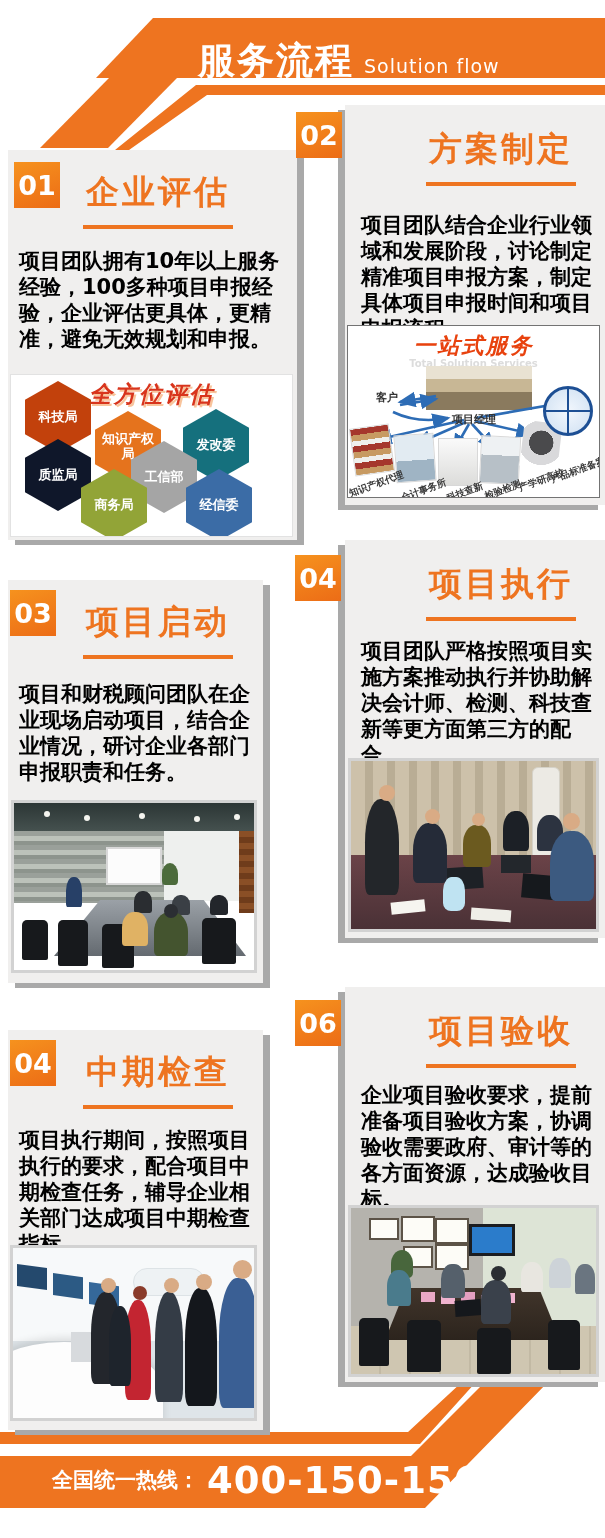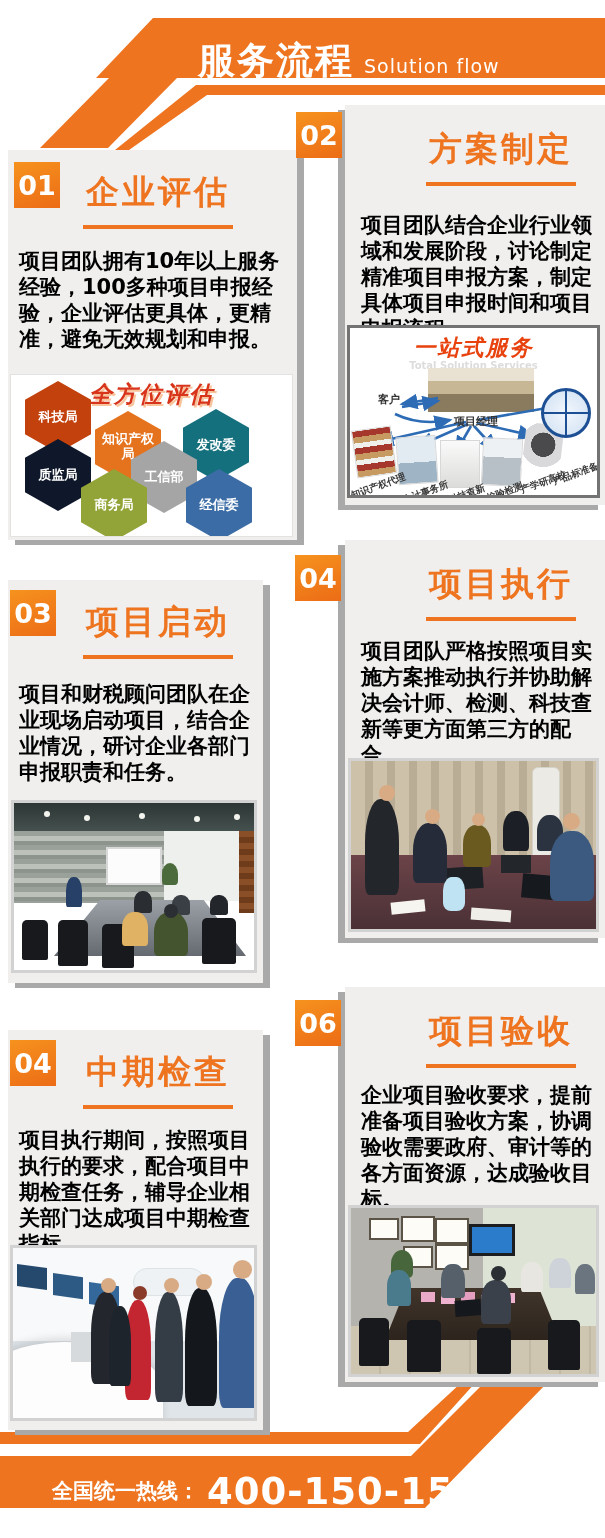--- a/index.html
+++ b/index.html
@@ -31,21 +31,21 @@
   .pr .step-title{top:22px;left:58px;width:196px;}
   .step-title span{font-size:33px;font-weight:900;color:#ee7420;letter-spacing:3px;}
   .tline{width:150px;height:4px;background:#ee7420;margin:10px auto 0;}
 
   .step-desc{position:absolute;margin:5px;left:6px;right:8px;font-size:21px;font-weight:700;line-height:26px;
              color:#000000;word-break:break-all;}
   .pr .step-desc{left:11px;right:6px;}
 
   .media{position:absolute;background:#fff;overflow:hidden;}
   .m1{left:2px;right:4px;top:224px;bottom:3px;border:1px solid #e2e2e2;}
-  .m2{left:2px;right:5px;top:220px;bottom:7px;border:3px solid #737373;}
+  .m2{left:2px;right:5px;top:220px;bottom:7px;border:1px solid #737373;}
   .photo{border:3px solid #d2d2d2;}
   .m3{left:3px;right:6px;top:220px;bottom:10px;}
   .m4{left:3px;right:6px;top:218px;bottom:6px;}
   .m5{left:2px;right:6px;top:215px;bottom:9px;}
   .m6{left:3px;right:6px;top:218px;bottom:5px;}
 
   
   .hex{position:absolute;width:66px;height:72px;display:flex;align-items:center;justify-content:center;
        clip-path:polygon(50% 0,100% 26%,100% 74%,50% 100%,0 74%,0 26%);
        color:#fff;font-weight:700;font-size:13px;text-align:center;line-height:1.15;padding:0 6px;box-sizing:border-box;}
@@ -60,21 +60,21 @@
   .osthumb{position:absolute;width:38px;height:46px;border:1px solid #d8d8d8;}
   .oslabel{position:absolute;font-size:9.5px;font-weight:700;color:#3a3a3a;transform:rotate(-20deg);white-space:nowrap;}
   .osphoto{position:absolute;top:40px;left:78px;width:106px;height:44px;
            background:linear-gradient(180deg,#e9e2d2 0 30%,#c8b795 30% 60%,#8a7a5e 60% 100%);}
   .osglobe{position:absolute;right:6px;top:60px;width:44px;height:44px;border-radius:50%;border:3px solid #1d4f94;
            background:linear-gradient(#1d4f94 0 0) center/100% 2px no-repeat,
                       linear-gradient(#1d4f94 0 0) center/2px 100% no-repeat,
                       radial-gradient(ellipse at center,#f2f7fd 0%,#cfe0f2 100%);}
 
   
-  .ftr-text{position:absolute;left:52px;top:1458px;height:44px;z-index:2;display:flex;align-items:center;gap:8px;color:#fff;margin-top:11px;}
+  .ftr-text{position:absolute;left:52px;top:1458px;height:44px;z-index:2;display:flex;align-items:center;gap:8px;color:#fff;}
   .ftr-label{font-size:21px;font-weight:700;}
   .ftr-num{font-size:37px;font-weight:800;letter-spacing:1px;}
 
   .abs{position:absolute;}
   .fig{position:absolute;border-radius:45% 45% 12% 12%;}
   .head{position:absolute;border-radius:50%;background:#d9ab85;}
   .chair{position:absolute;background:#17191c;border-radius:5px 5px 2px 2px;}
 </style>
 </head>
 <body>

